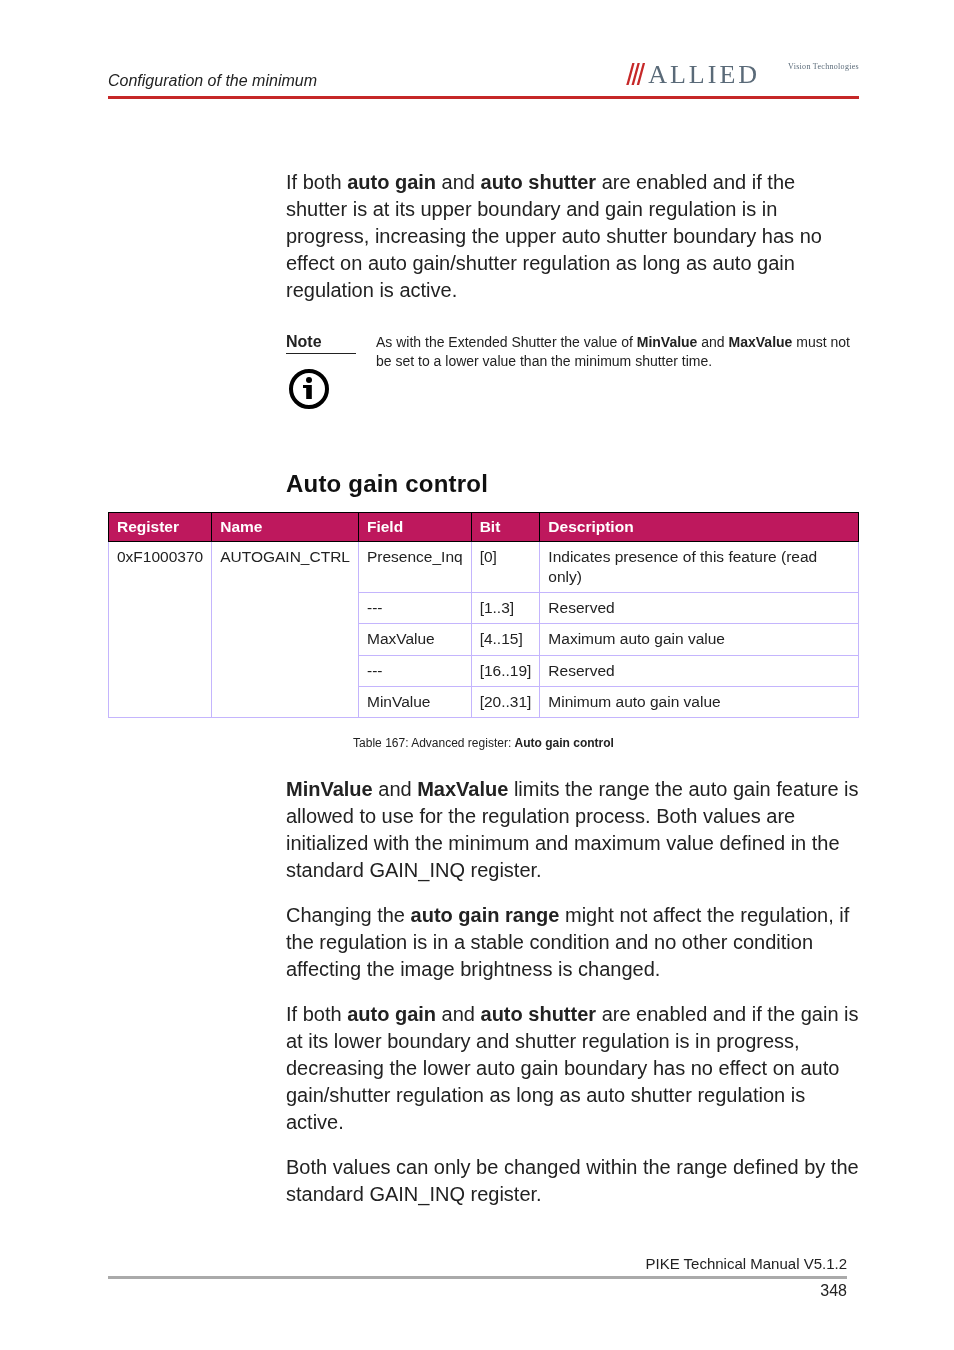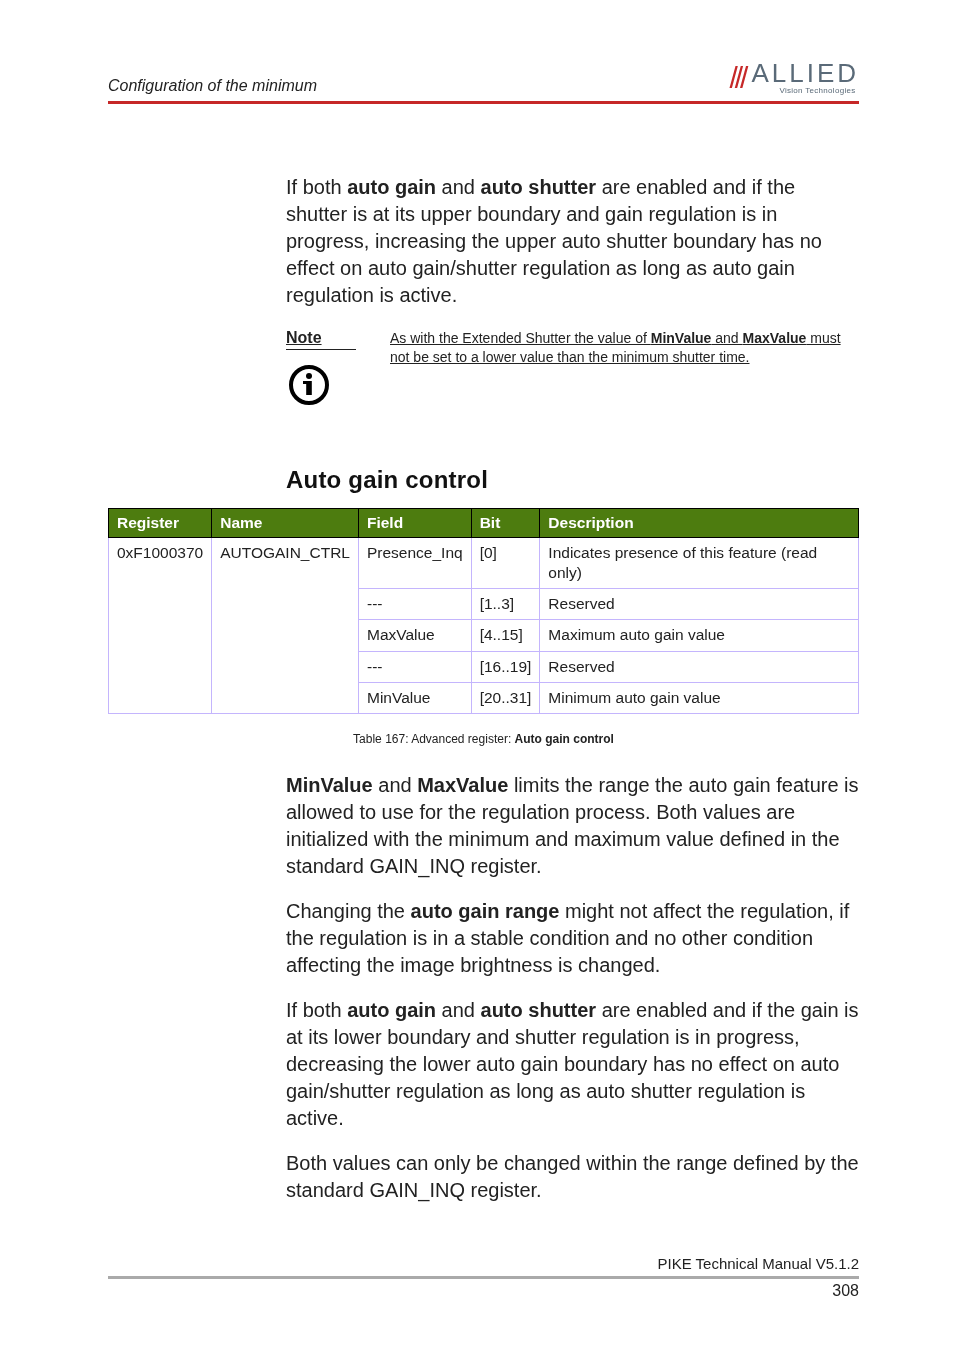--- a/index.html
+++ b/index.html
@@ -30,22 +30,23 @@
   }
   .logo-slashes {
     color: #c62828;
     font-size: 30px;
     font-weight: 400;
     letter-spacing: -3px;
     line-height: 1;
   }
   .logo-text {
     display: flex;
-    flex-direction: column;
+    flex-direction: row;
     line-height: 1;
+    font-family: Liberation Serif, serif;
   }
   .logo-main {
     font-size: 26px;
     letter-spacing: 3px;
     color: #5a6a78;
     font-weight: 400;
   }
   .logo-sub {
     font-size: 8px;
     color: #5a6a78;
@@ -63,24 +64,23 @@
     margin-left: 178px;
   }
   .para {
     font-size: 20px;
     line-height: 1.35;
     color: #222;
     margin-bottom: 18px;
   }
   .note-block {
     display: flex;
-    gap: 34px;
-    margin-top: 20px;
+    gap: 20px;
+    margin-top: 29px;
     margin-bottom: 60px;
-    text-decoration: underline;
   }
   .note-left {
     width: 70px;
     flex-shrink: 0;
   }
   .note-label {
     font-weight: 700;
     font-size: 16px;
     border-bottom: 1px solid #222;
     padding-bottom: 2px;
@@ -107,21 +107,21 @@
     font-size: 16px;
     margin-bottom: 24px;
   }
   table.reg-table {
     width: 100%;
     border-collapse: collapse;
     font-size: 15.5px;
     margin-bottom: 18px;
   }
   table.reg-table th {
-    background: #4d7c0f;
+    background: #be185d;
     color: #fff;
     text-align: left;
     font-weight: 700;
     padding: 5px 8px;
     border: 1px solid #000;
   }
   table.reg-table td {
     border: 1px solid #c4b5fd;
     padding: 5px 8px;
     vertical-align: top;
@@ -129,21 +129,21 @@
   }
   .table-caption {
     text-align: center;
     font-size: 12px;
     margin-bottom: 26px;
   }
   .footer {
     position: absolute;
     bottom: 50px;
     left: 108px;
-    right: 95px;
+    right: 107px;
   }
   .footer-line {
     text-align: right;
     font-size: 15px;
     margin-bottom: 4px;
   }
   .hr-grey {
     height: 3px;
     background: #aaa;
     border: none;
@@ -248,14 +248,14 @@
   </p>
   <p class="para">
     <span>If both </span><b>auto gain</b><span> and </span><b>auto shutter</b><span> are enabled and if the gain is at its lower boundary and shutter regulation is in progress, decreasing the lower auto gain boundary has no effect on auto gain/shutter regulation as long as auto shutter regulation is active.</span>
   </p>
   <p class="para">Both values can only be changed within the range defined by the standard GAIN_INQ register.</p>
 </div>
 
 <div class="footer">
   <div class="footer-line">PIKE Technical Manual V5.1.2</div>
   <hr class="hr-grey">
-  <div class="page-num">308</div>
+  <div class="page-num">348</div>
 </div>
 
 </body></html>

